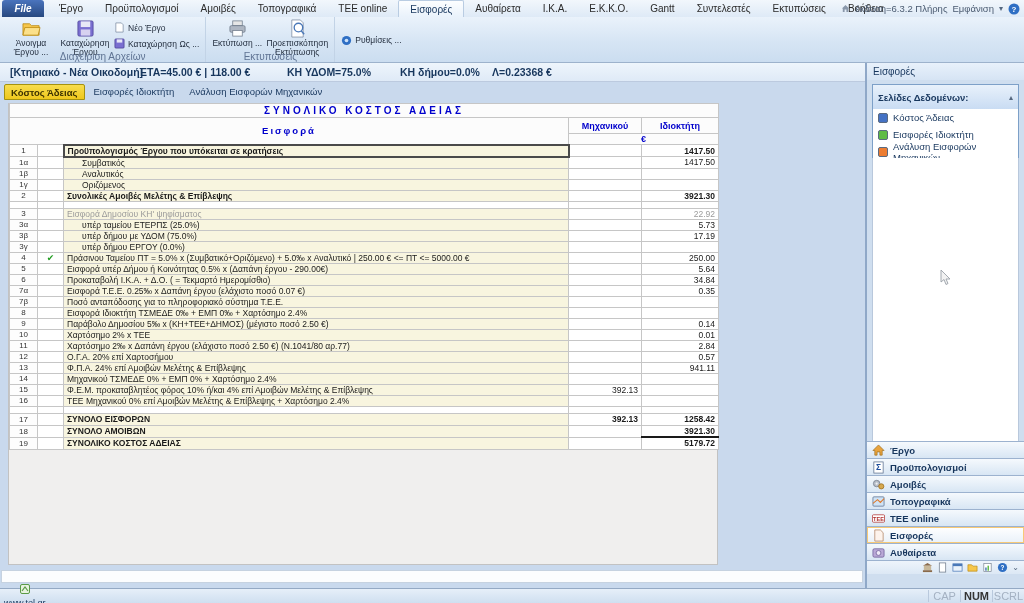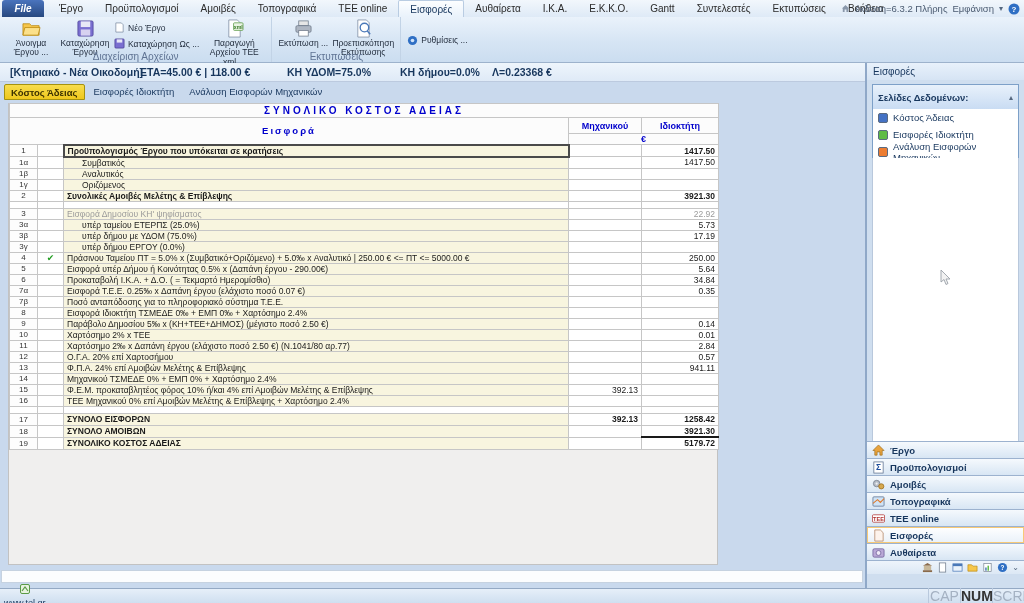--- a/index.html
+++ b/index.html
@@ -101,21 +101,21 @@
                 background:linear-gradient(#eef4fb,#dce8f5); }
   #sb-iconrow svg { width:11px; height:11px; }
   .chev { font-size:8px; color:#55677f; }
 
   
   #statusbar { position:absolute; left:0; top:588px; width:1024px; height:15px;
                background:linear-gradient(#e6eff9,#cfdff0); border-top:1px solid #94a9c4;
                display:flex; align-items:center; font-size:9px; color:#17365d; }
   #sb-left { display:flex; align-items:center; gap:4px; padding-left:4px;flex-direction:column; }
   #sb-keys { margin-left:auto; display:flex; height:100%; align-items:center; }
-  .key { width:32px; text-align:center; border-left:1px solid #b9c9dd; color:#a4b1c2; font-size:14px; }
+  .key { width:32px; text-align:center; border-left:1px solid #b9c9dd; color:#a4b1c2; font-size:11px; }
   .key.on { color:#333; font-weight:bold; }
 
   #cursor { position:absolute; left:940px; top:270px; width:11px; height:16px; pointer-events:none; }
 </style>
 </head>
 <body>
 
 <div id="app">
 
   <div id="tabbar">
@@ -175,28 +175,20 @@
             <span>Νέο Έργο</span>
           </div>
           <div class="smallbtn">
             <svg viewBox="0 0 12 12">
                 <rect x="1" y="1" width="10" height="10" rx="1" fill="#7a6fd0" stroke="#4a3f96" stroke-width="0.8"></rect>
                 <rect x="3" y="1.5" width="6" height="3.5" fill="#e8e8f6"></rect>
               </svg>
             <span>Καταχώρηση Ως ...</span>
           </div>
         </div>
-        <div class="bigbtn" style="width:62px">
-          <svg viewBox="0 0 20 20">
-              <path d="M4 1 h9 l3 3 v15 H4 Z" fill="#fff" stroke="#7b8aa0" stroke-width="0.8"></path>
-              <rect x="9" y="4" width="10" height="8" rx="1" fill="#e9f3e3" stroke="#5b9b46" stroke-width="0.8"></rect>
-              <text x="14" y="10.5" font-size="5.5" fill="#3a7a28" text-anchor="middle" font-weight="bold">xml</text>
-            </svg>
-          <span>Παραγωγή Αρχείου TEE xml ...</span>
-        </div>
         <div class="glabel">Διαχείριση Αρχείων</div>
       </div>
       <div class="rgroup">
         <div class="bigbtn">
           <svg viewBox="0 0 20 20">
               <rect x="5" y="2" width="10" height="5" fill="#e6e6e6" stroke="#6e7a8a" stroke-width="0.8"></rect>
               <rect x="2" y="7" width="16" height="7" rx="1.5" fill="#aeb6c2" stroke="#6e7a8a" stroke-width="0.8"></rect>
               <rect x="5" y="12" width="10" height="6" fill="#fff" stroke="#6e7a8a" stroke-width="0.8"></rect>
             </svg>
           <span>Εκτύπωση ...</span>

